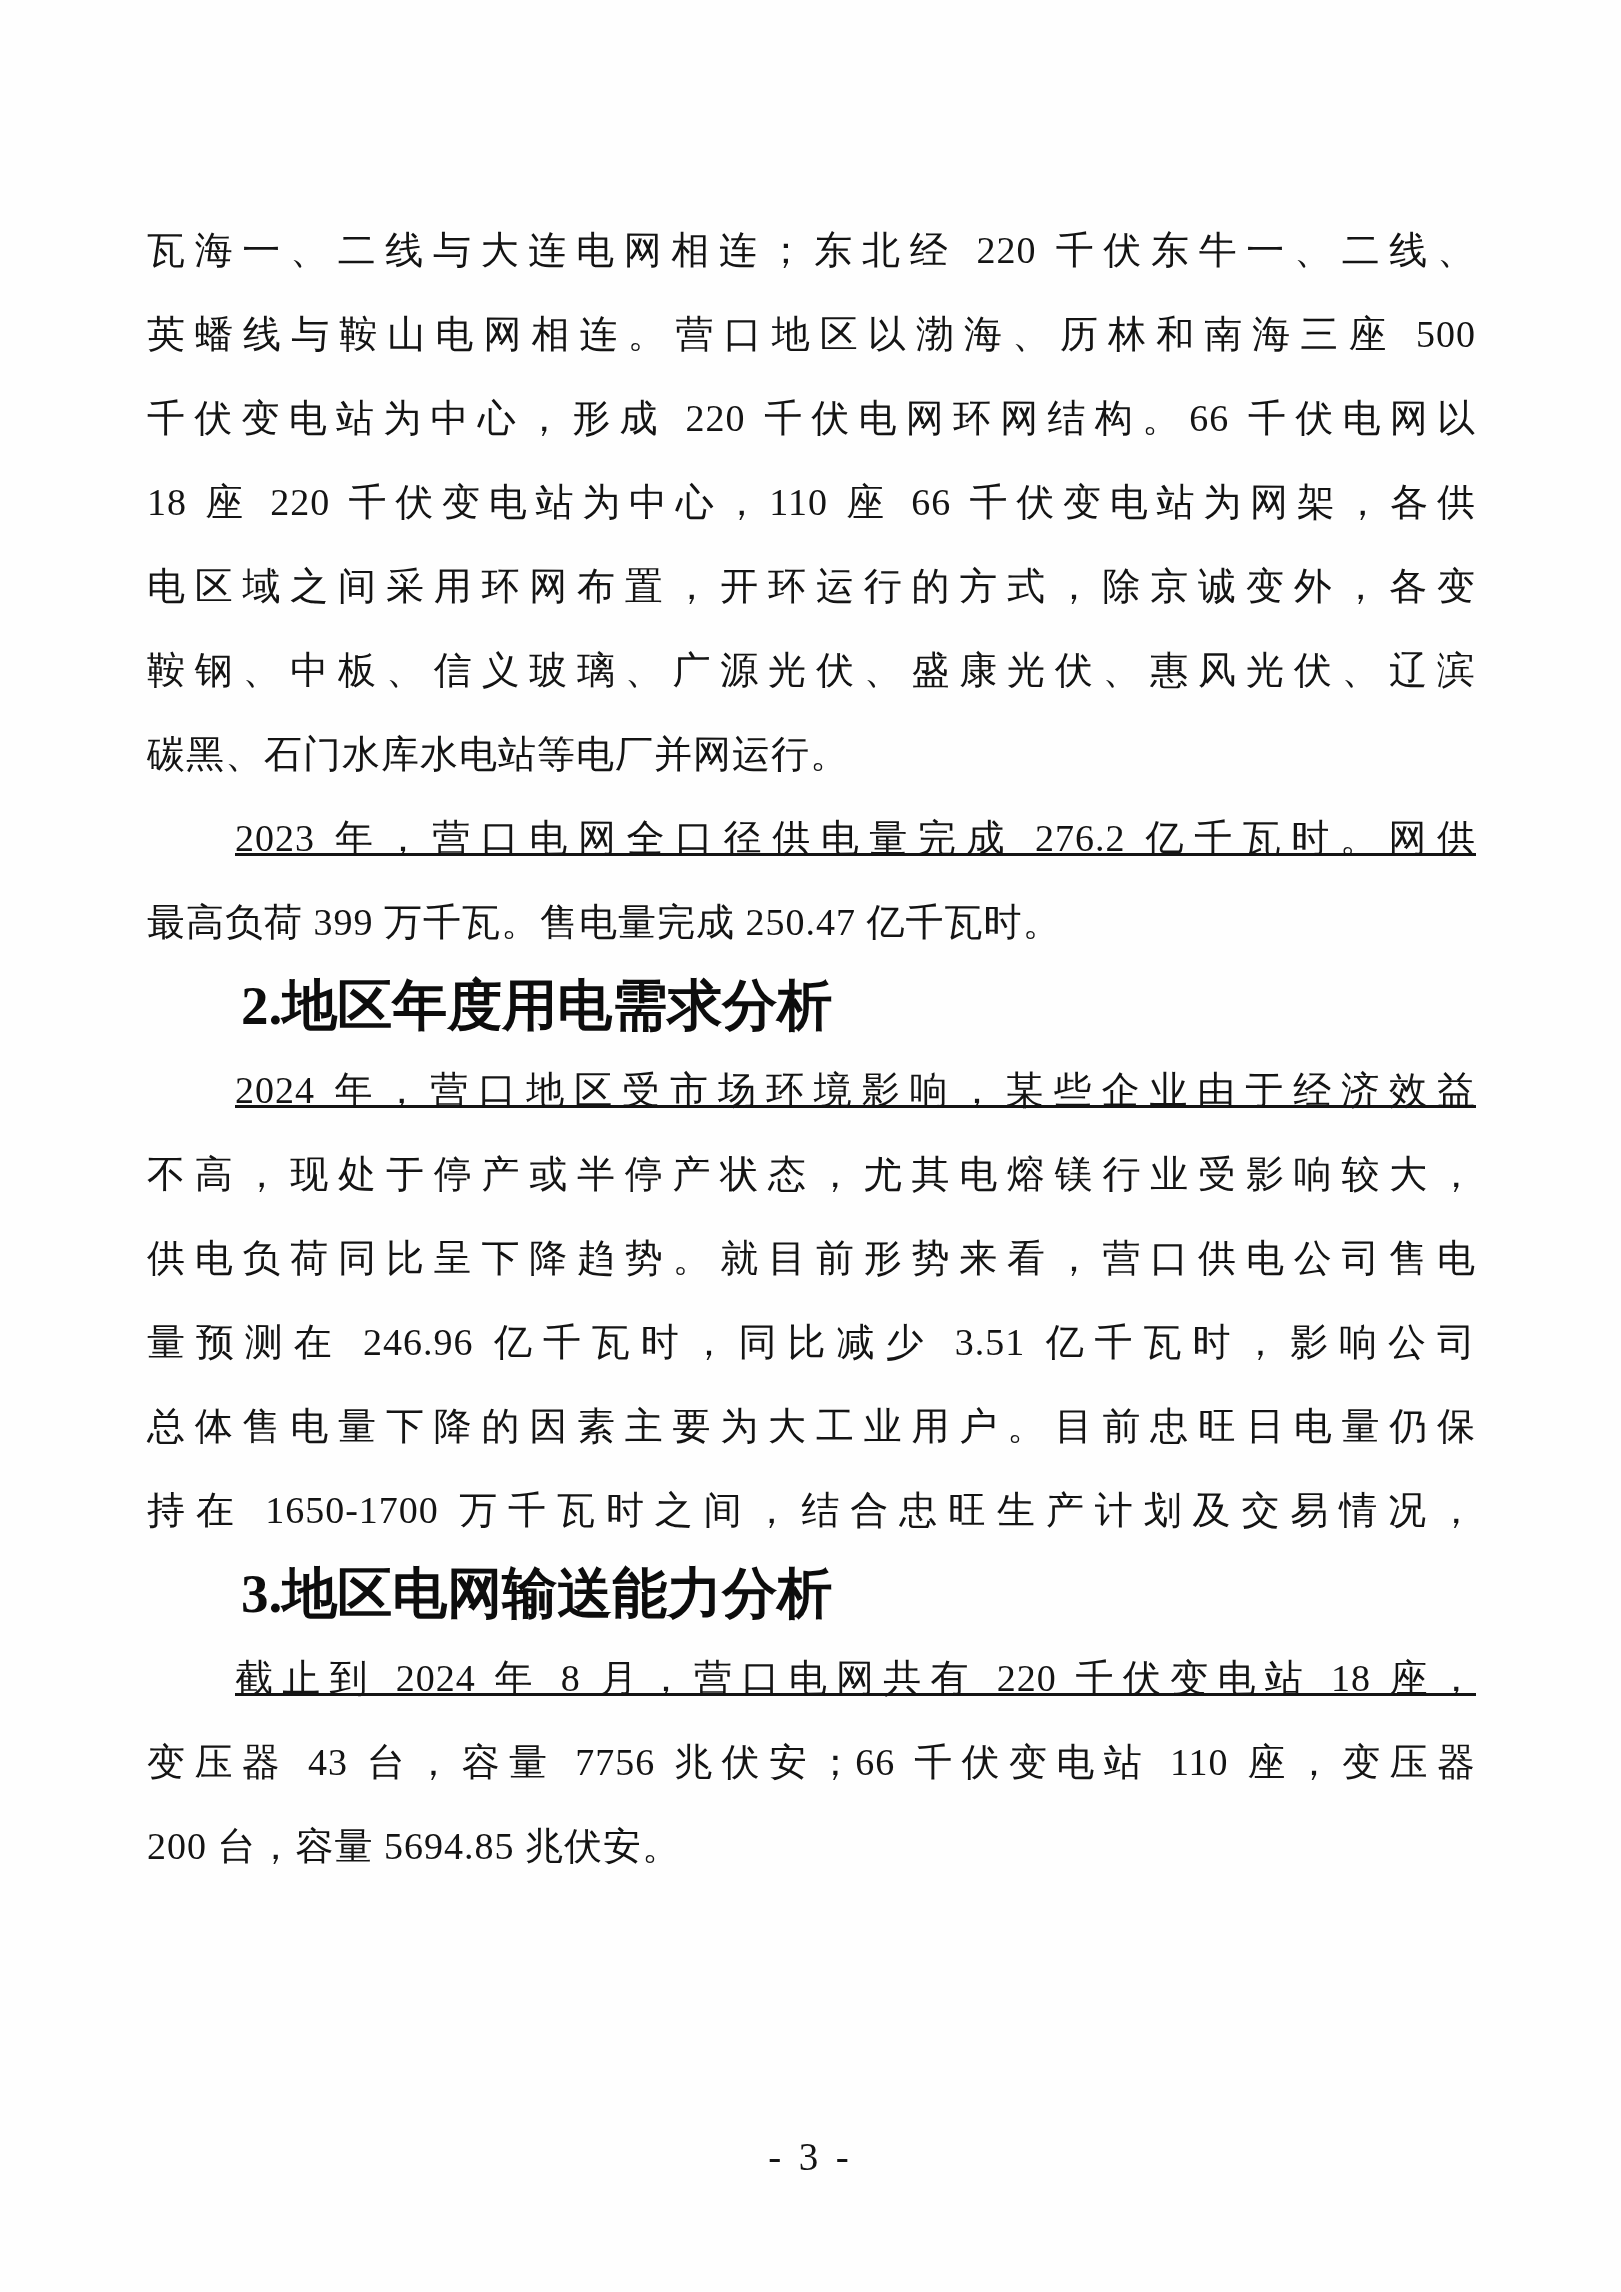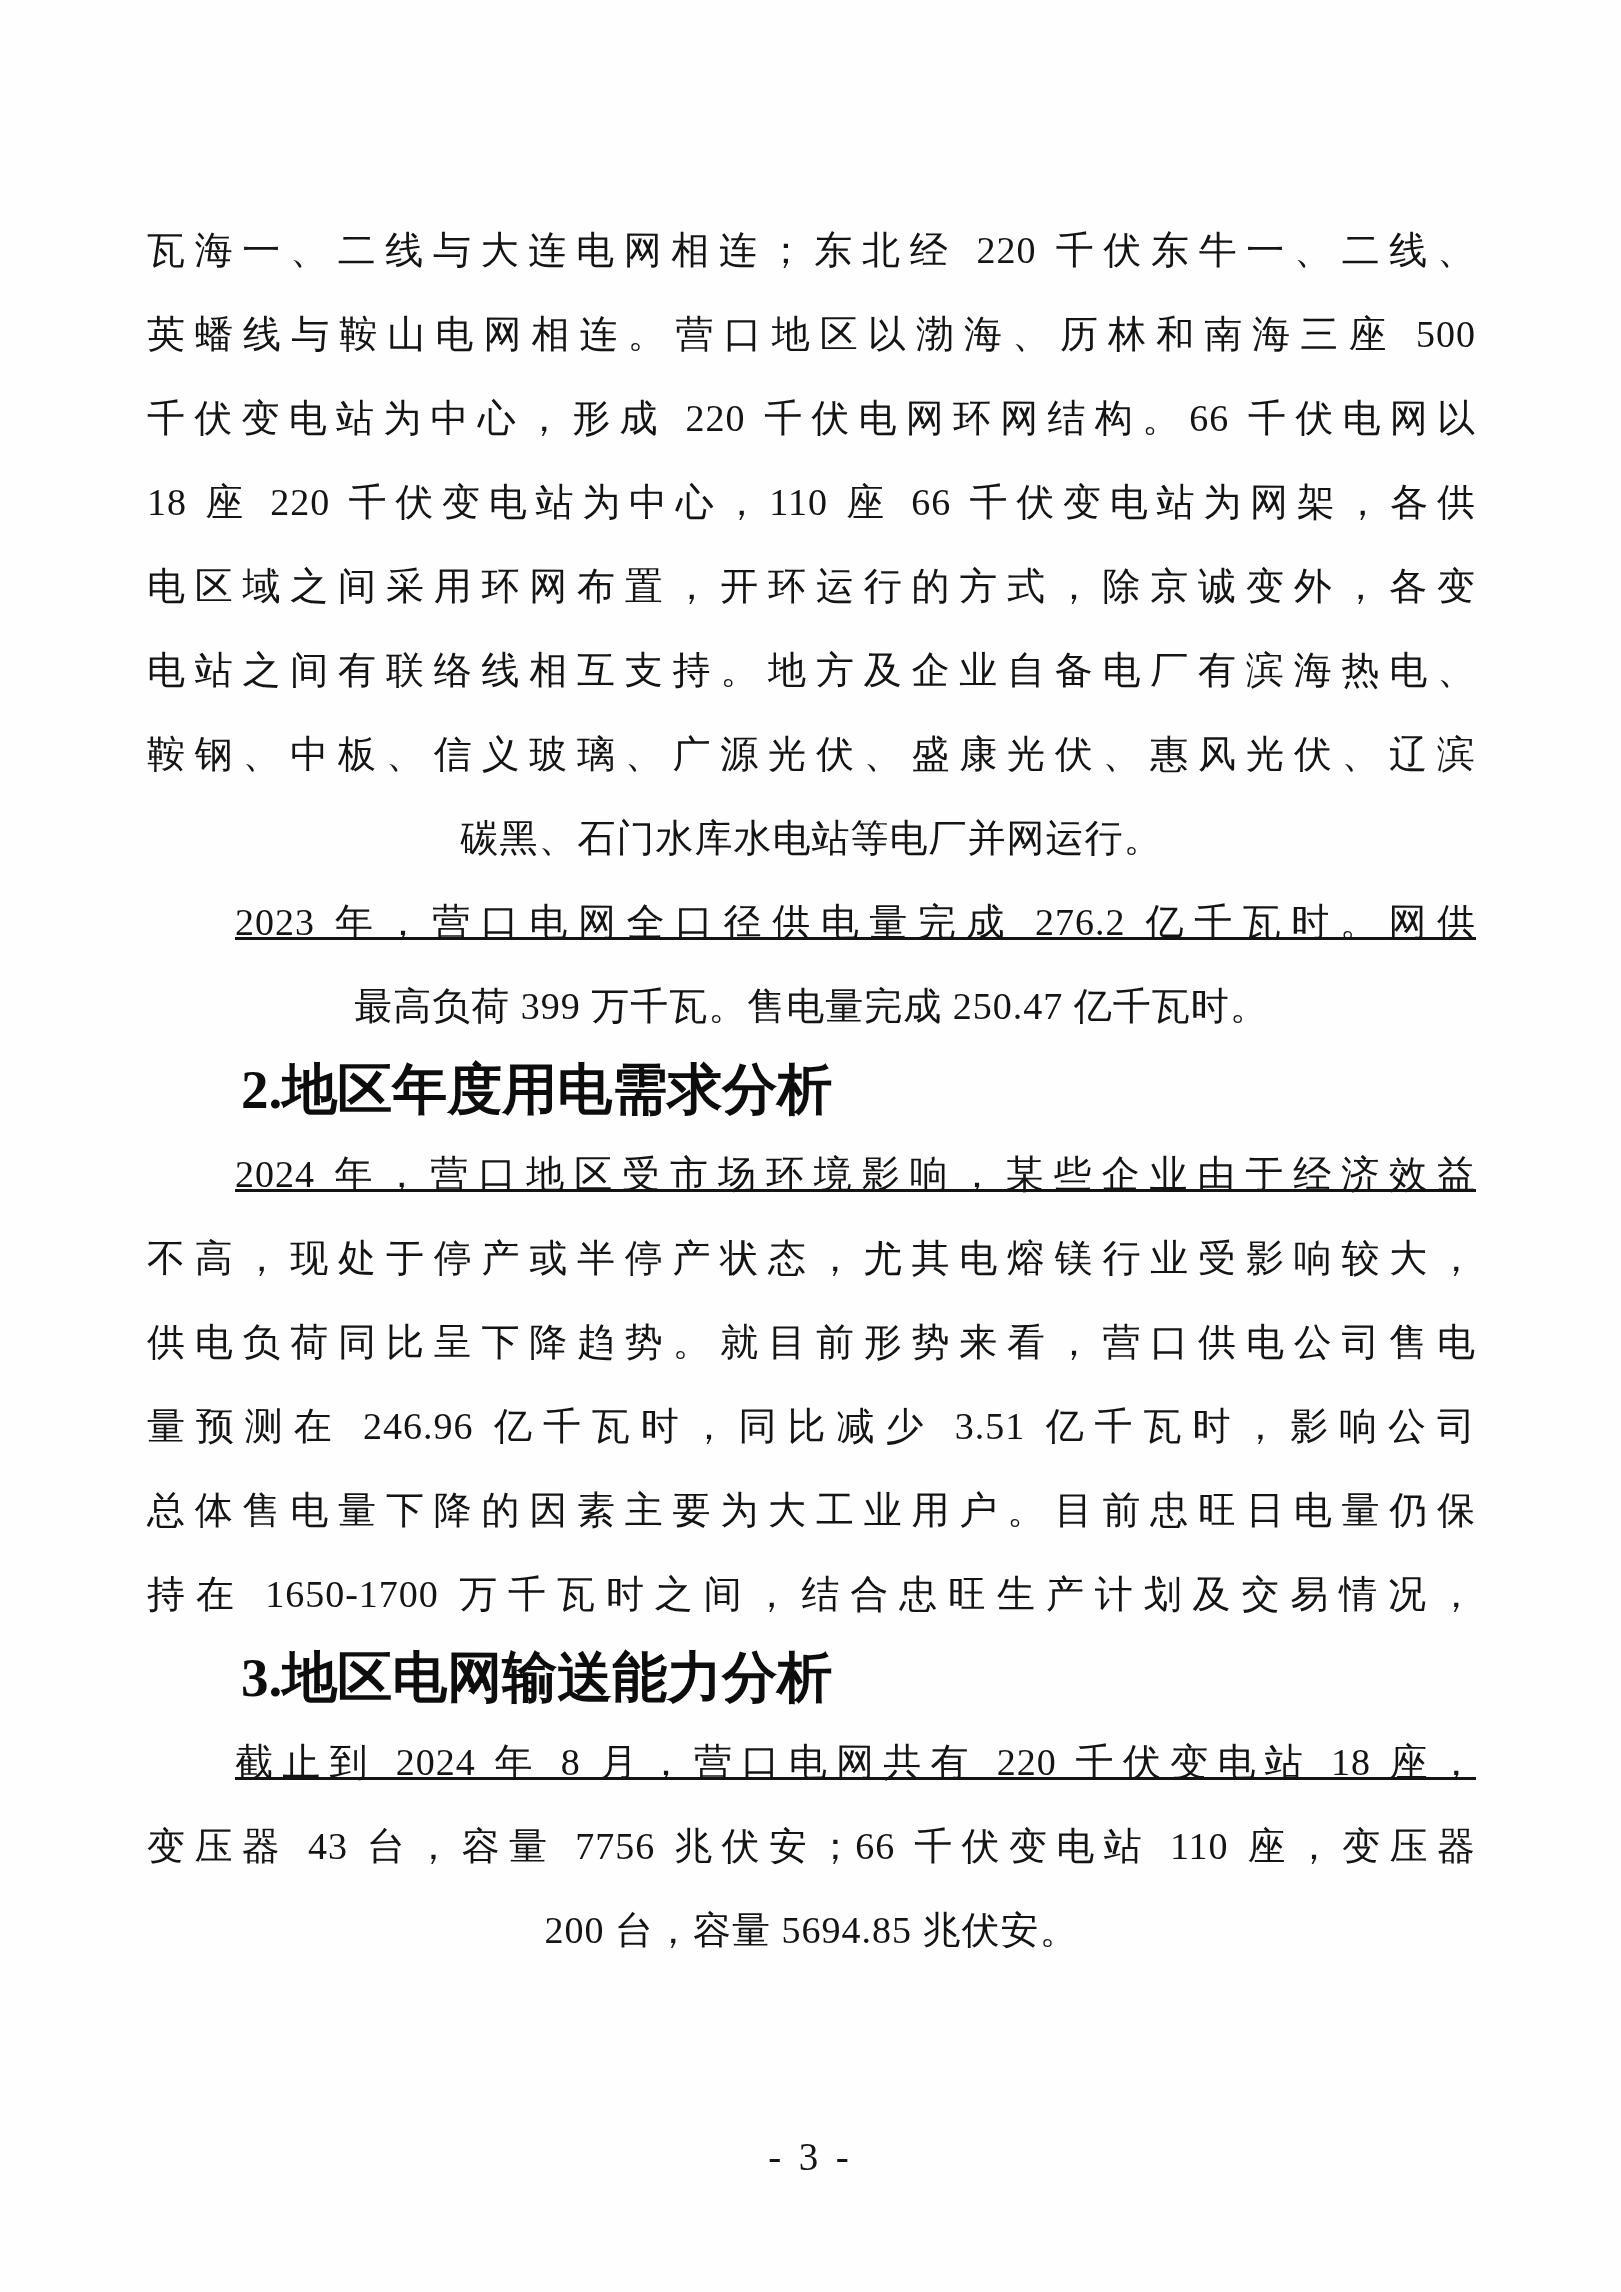--- a/index.html
+++ b/index.html
@@ -35,21 +35,21 @@
     white-space: normal;
     text-align: justify;
     text-align-last: justify;
     text-justify: inter-character;
   }
   .indent {
     text-indent: 88px;
     text-decoration: underline;
   }
   .last {
-    text-align: center;
+    text-align: left;
   }
   .heading {
     font-weight: bold;
     padding-left: 94px;
     font-size: 55px;
     line-height: 84px;
     height: 84px;
     color: #0d0d0d;
   }
   .footer {
@@ -69,21 +69,20 @@
 
 <div class="page">
   <div class="content">
 
     <div>
       <div class="line justify">瓦海一、二线与大连电网相连；东北经 220 千伏东牛一、二线、</div>
       <div class="line justify">英蟠线与鞍山电网相连。营口地区以渤海、历林和南海三座 500</div>
       <div class="line justify">千伏变电站为中心，形成 220 千伏电网环网结构。66 千伏电网以</div>
       <div class="line justify">18 座 220 千伏变电站为中心，110 座 66 千伏变电站为网架，各供</div>
       <div class="line justify">电区域之间采用环网布置，开环运行的方式，除京诚变外，各变</div>
-      <div class="line justify">电站之间有联络线相互支持。地方及企业自备电厂有滨海热电、</div>
       <div class="line justify">鞍钢、中板、信义玻璃、广源光伏、盛康光伏、惠风光伏、辽滨</div>
       <div class="line last">碳黑、石门水库水电站等电厂并网运行。</div>
     </div>
 
     <div>
       <div class="line justify indent">2023 年，营口电网全口径供电量完成 276.2 亿千瓦时。网供</div>
       <div class="line last">最高负荷 399 万千瓦。售电量完成 250.47 亿千瓦时。</div>
     </div>
 
     <div class="heading">2.地区年度用电需求分析</div>

